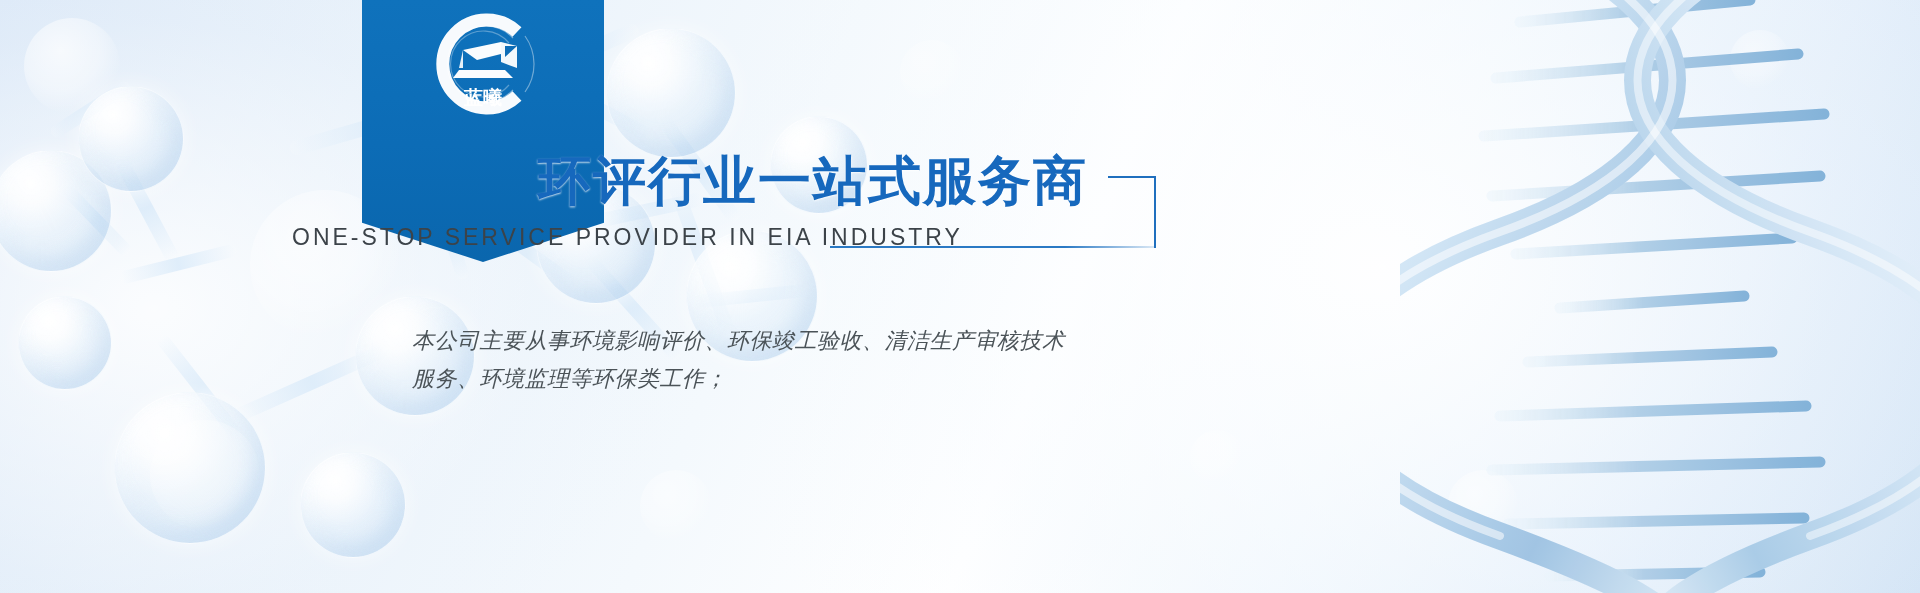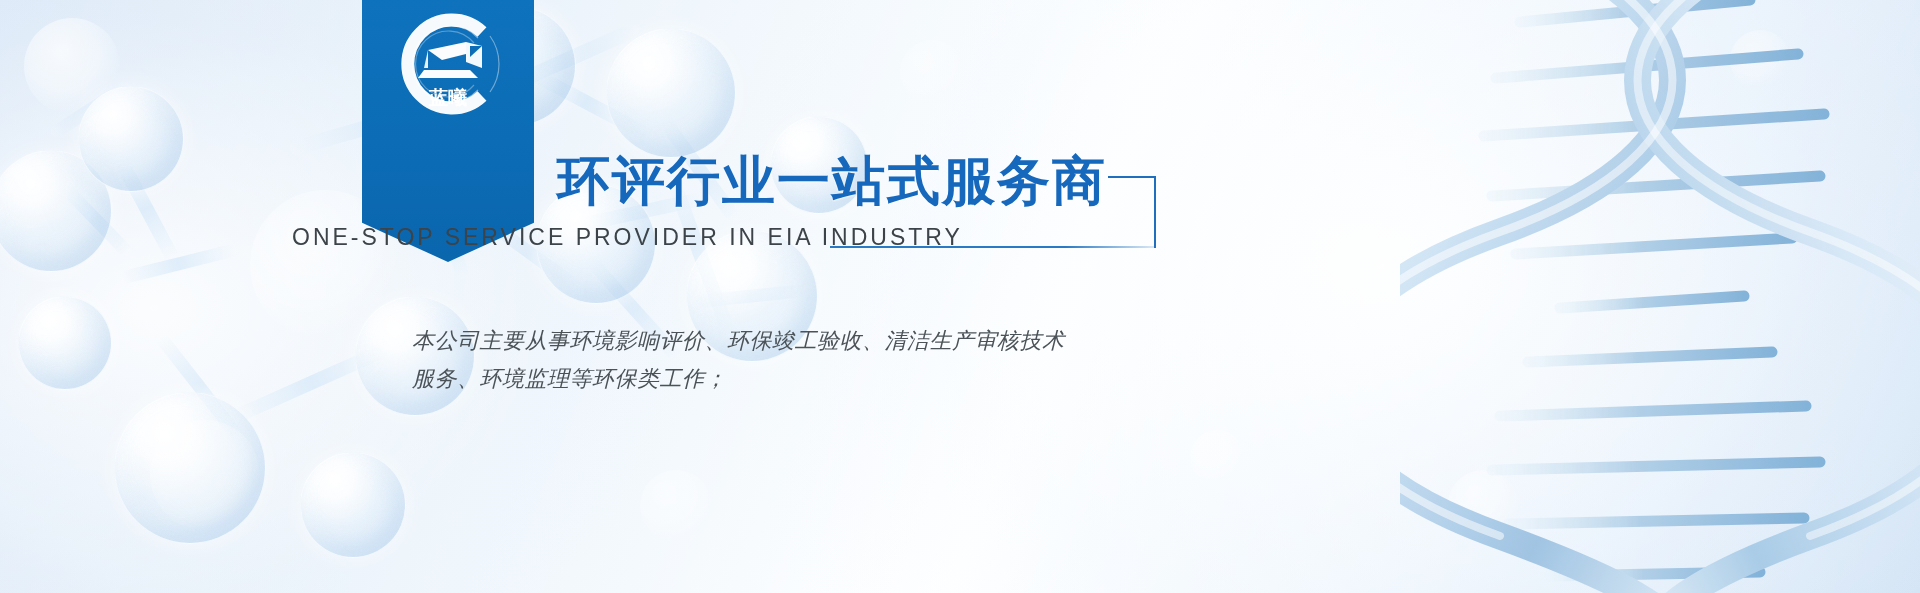--- a/index.html
+++ b/index.html
@@ -32,41 +32,40 @@
                0 0 22px rgba(255,255,255,0.55);
     border:1px solid rgba(255,255,255,0.55);
   }
   .bond{position:absolute;background:linear-gradient(90deg,rgba(255,255,255,0.12),rgba(215,233,249,0.75),rgba(255,255,255,0.12));border-radius:99px;transform-origin:0 50%;}
 
   
   #dna{position:absolute;right:0;top:-30px;width:520px;height:650px;}
 
   
   #badge{
-    position:absolute;left:362px;top:0;width:172px;height:262px;
+    position:absolute;left:362px;top:0;width:242px;height:262px;
     background:linear-gradient(180deg,#0f72bc 0%,#0c6cb6 55%,#0a66ad 100%);
     clip-path:polygon(0 0,100% 0,100% 85%,50% 100%,0 85%);
     box-shadow:0 2px 18px rgba(20,90,150,0.22);
   }
   #logo-wrap{position:absolute;left:0;right:0;top:10px;display:flex;justify-content:center;}
   #badge-title{
     position:absolute;left:0;right:0;top:126px;text-align:center;
     color:#ffffff;font-size:34px;font-weight:bold;letter-spacing:4px;
     font-family:"DejaVu Sans","Liberation Sans",sans-serif;
     text-shadow:0 1px 3px rgba(0,40,80,0.25);
   }
 
   
   #headline{
     position:absolute;left:538px;top:146px;
     font-family:"DejaVu Sans","Liberation Sans",sans-serif;
     font-size:53px;font-weight:bold;letter-spacing:2px;
     color:#1668bd;white-space:nowrap;
     text-shadow:0 1px 2px rgba(255,255,255,0.8);
-    margin-left:19px;
   }
 
   
   #subtitle{
     position:absolute;left:292px;top:224px;
     font-family:"Liberation Sans","DejaVu Sans",sans-serif;
     font-size:23px;font-weight:400;letter-spacing:3.0px;
     color:#3c4349;white-space:nowrap;
   }
 

